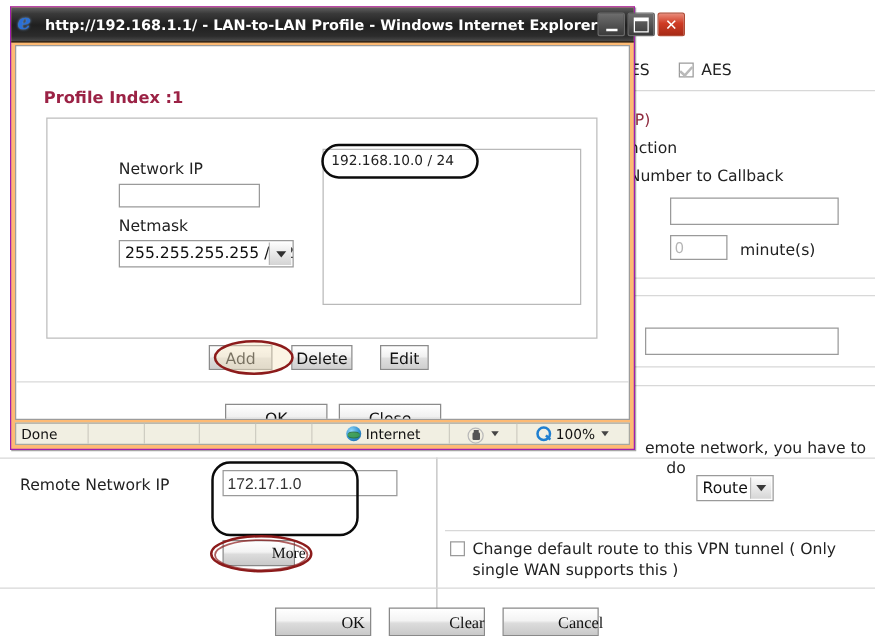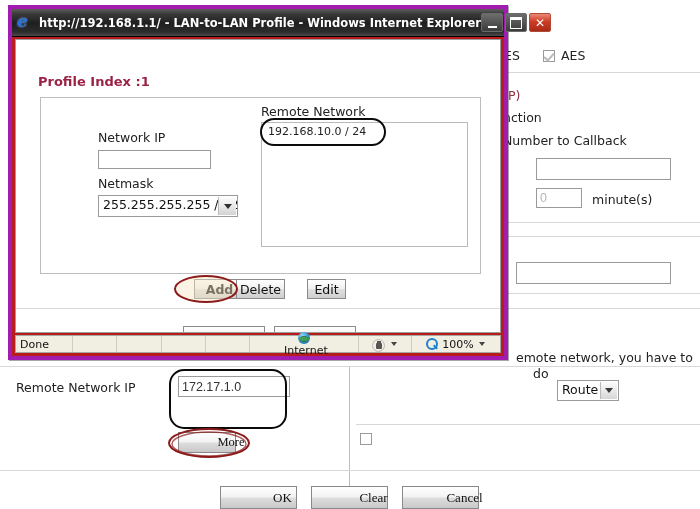--- a/index.html
+++ b/index.html
@@ -61,22 +61,22 @@
     padding-left:48px;
   }
   .web-btn.small { font-size:12.5px; }
 
   
   .anno { position:absolute; pointer-events:none; }
 
   
   .ie-window {
     position:absolute; left:8px; top:5px; width:500px; height:355px;
-    border:4px solid #a21caf;
-    background:#b91c1c;
+    border:1px solid #a21caf;
+    background:#fdba74;
     box-shadow: 1px 1px 0 rgba(0,0,0,.35);
     box-sizing:border-box;
   }
   .ie-title {
     position:absolute; left:0; top:0; right:0; height:27px;
     background:linear-gradient(180deg,#5e5e5e 0%,#3a3a3a 18%,#1f1f1f 52%,#2c2c2c 85%,#4a4a4a 100%);
     display:flex; align-items:center;
     border-bottom:1px solid #000;
   }
   .ie-favicon {
@@ -250,26 +250,27 @@
       <span>Route</span>
       <span class="arrowbox"></span>
     </div>
 
     <div class="bg-vline" style="left:349px; top:366px; height:143px;"></div>
     <div class="bg-hr" style="left:0px; top:366px; width:700px;"></div>
     <div class="bg-hr" style="left:356px; top:424px; width:344px;"></div>
     <div class="bg-hr" style="left:0px; top:470px; width:700px;"></div>
 
     <div class="bg-text" style="left:16px; top:380px;">Remote Network IP</div>
-    <input class="bg-input" style="left: 178px; top: 376px; width: 112px; height: 21px;" value="172.17.1.0">
+    <input class="bg-input" style="left: 178px; top: 376px; width: 140px; height: 21px;" value="172.17.1.0">
 
 
     <div class="web-btn small" style="left:178px; top:432px; width:58px; height:21px;">More</div>
 
     <div class="chk" style="left:360px; top:433px;"></div>
+    <div class="bg-text" style="left:378px; top:430px; width:318px; white-space:normal; line-height:17px;">Change default route to this VPN tunnel ( Only single WAN supports this )</div>
 
     <div class="web-btn" style="left:220px; top:486px; width:77px; height:23px;">OK</div>
     <div class="web-btn" style="left:402px; top:486px; width:77px; height:23px;">Cancel</div>
     <div class="web-btn" style="left:311px; top:486px; width:77px; height:23px;">Clear</div>
 
     <svg class="anno" style="left:168px; top:368px;" width="120" height="62">
       <rect x="2" y="2" width="116" height="58" rx="14" ry="14" fill="none" stroke="#0b0b0b" stroke-width="2"></rect>
     </svg>
 
     <svg class="anno" style="left:166px; top:426px;" width="86" height="34">
@@ -305,26 +306,25 @@
 
       <div class="lbl" style="left:82px; top:90px;">Network IP</div>
       <input class="txtinput" style="left: 82px; top: 110px; width: 113px; height: 19px;" value="">
 
       <div class="lbl" style="left:82px; top:136px;">Netmask</div>
       <div class="sel" style="left:82px; top:155px; width:140px; height:22px;">
         <span>255.255.255.255 / 32</span>
         <span class="arrowbox"></span>
       </div>
 
-      <div class="lbl" style="left:245px; top:64px;">Remote Network</div>
       <div class="listbox" style="left:245px; top:82px; width:207px; height:125px;">
         <div class="item">192.168.10.0 / 24</div>
       </div>
 
-      <div class="dbtn" style="left:178px; top:239px; width:51px; height:20px;font-weight:bold;">Add</div>
+      <div class="dbtn" style="left:154px; top:239px; width:51px; height:20px;">Add</div>
       <div class="dbtn" style="left:220px; top:239px; width:49px; height:20px;">Delete</div>
       <div class="dbtn" style="left:291px; top:239px; width:39px; height:20px;">Edit</div>
 
       <div class="dlg-sep" style="left:0px; top:268px; width:494px;"></div>
 
       <div class="dbtn" style="left:167px; top:286px; width:82px; height:22px;">OK</div>
       <div class="dbtn" style="left:258px; top:286px; width:82px; height:22px;">Close</div>
 
       <svg class="anno" style="left:243px; top:77px;" width="128" height="30">
         <rect x="2" y="2" width="124" height="26" rx="13" ry="13" fill="none" stroke="#0b0b0b" stroke-width="2"></rect>
@@ -335,21 +335,21 @@
       </svg>
 
     </div>
 
     <div class="ie-status">
       <span class="sb-cell" style="width:62px;">Done</span>
       <span class="sb-cell" style="width:48px;"></span>
       <span class="sb-cell" style="width:48px;"></span>
       <span class="sb-cell" style="width:48px;"></span>
       <span class="sb-cell" style="width:48px;"></span>
-      <span class="sb-cell" style="width:118px; justify-content:center;flex-direction:column;">
+      <span class="sb-cell" style="width:118px; justify-content:center;">
         <span class="sb-globe"></span>
         <span>Internet</span>
       </span>
       <span class="sb-cell" style="width:58px; border-right:1px solid #cfcdc2; justify-content:center;">
         <span class="sb-lock"></span>
         <span class="sb-caret"></span>
       </span>
       <span class="sb-cell" style="width:96px; border-right:none; justify-content:center;">
         <span class="sb-zoom"></span>
         <span>100%</span>

